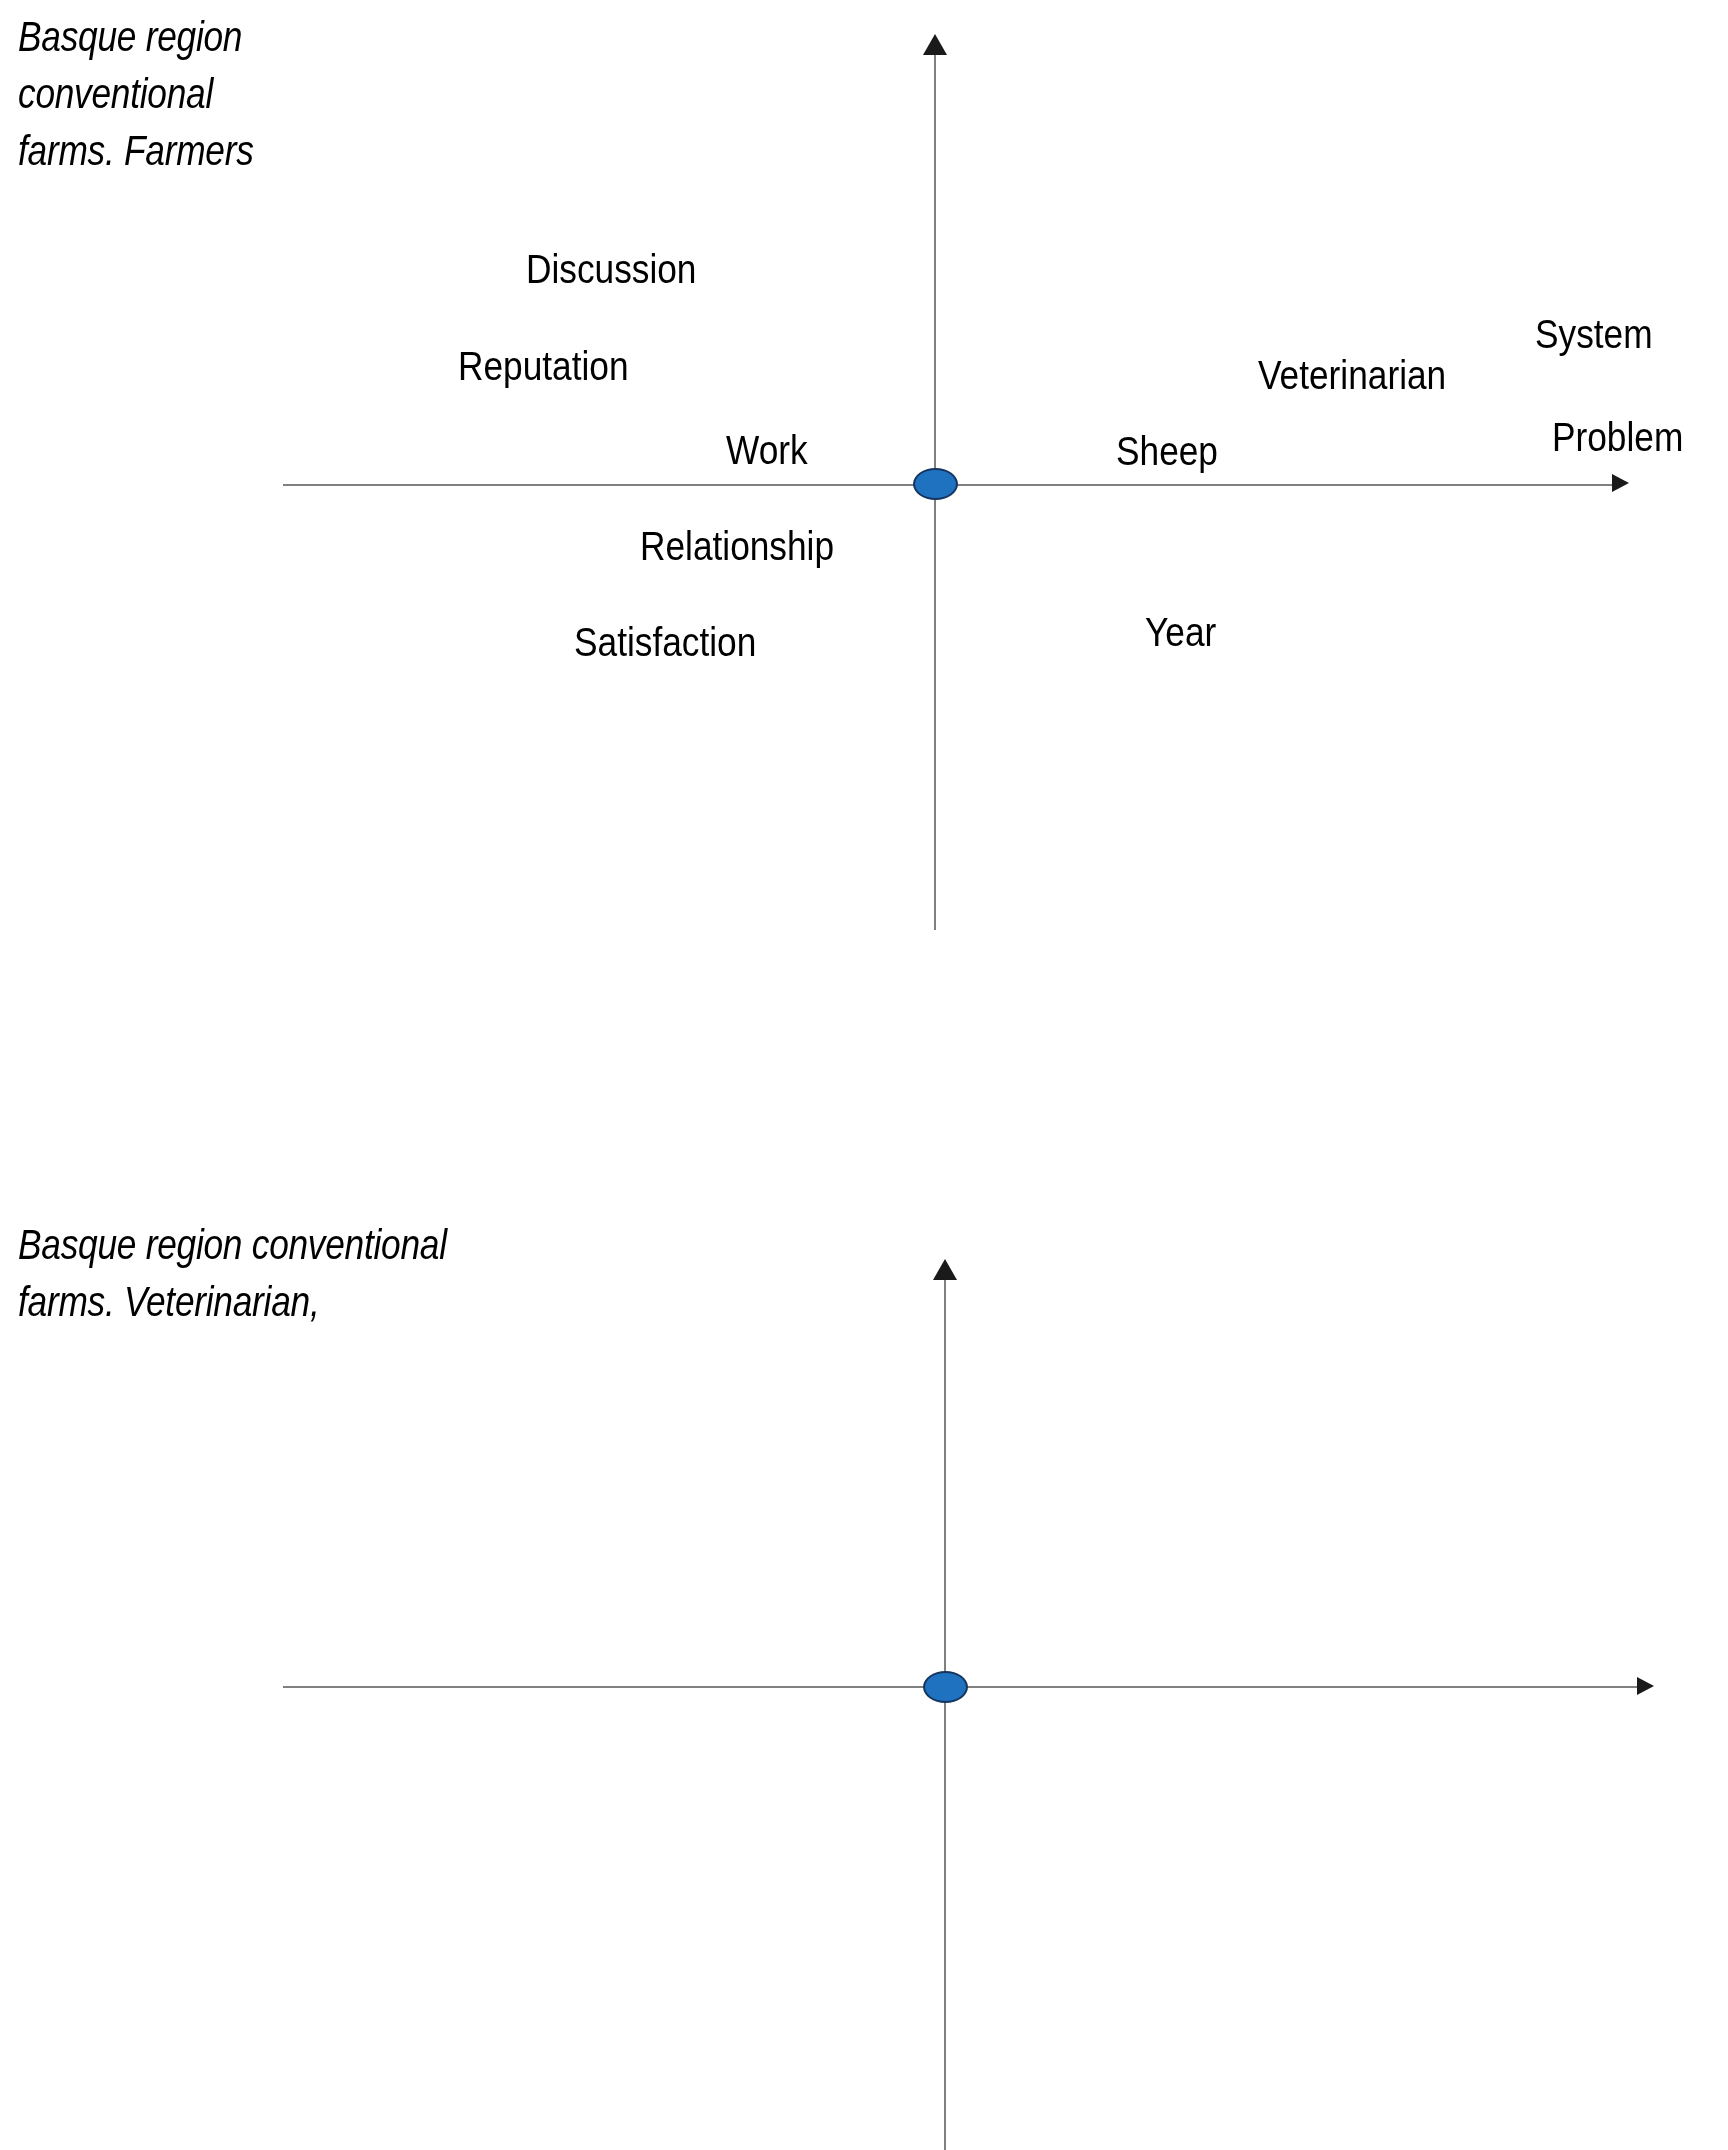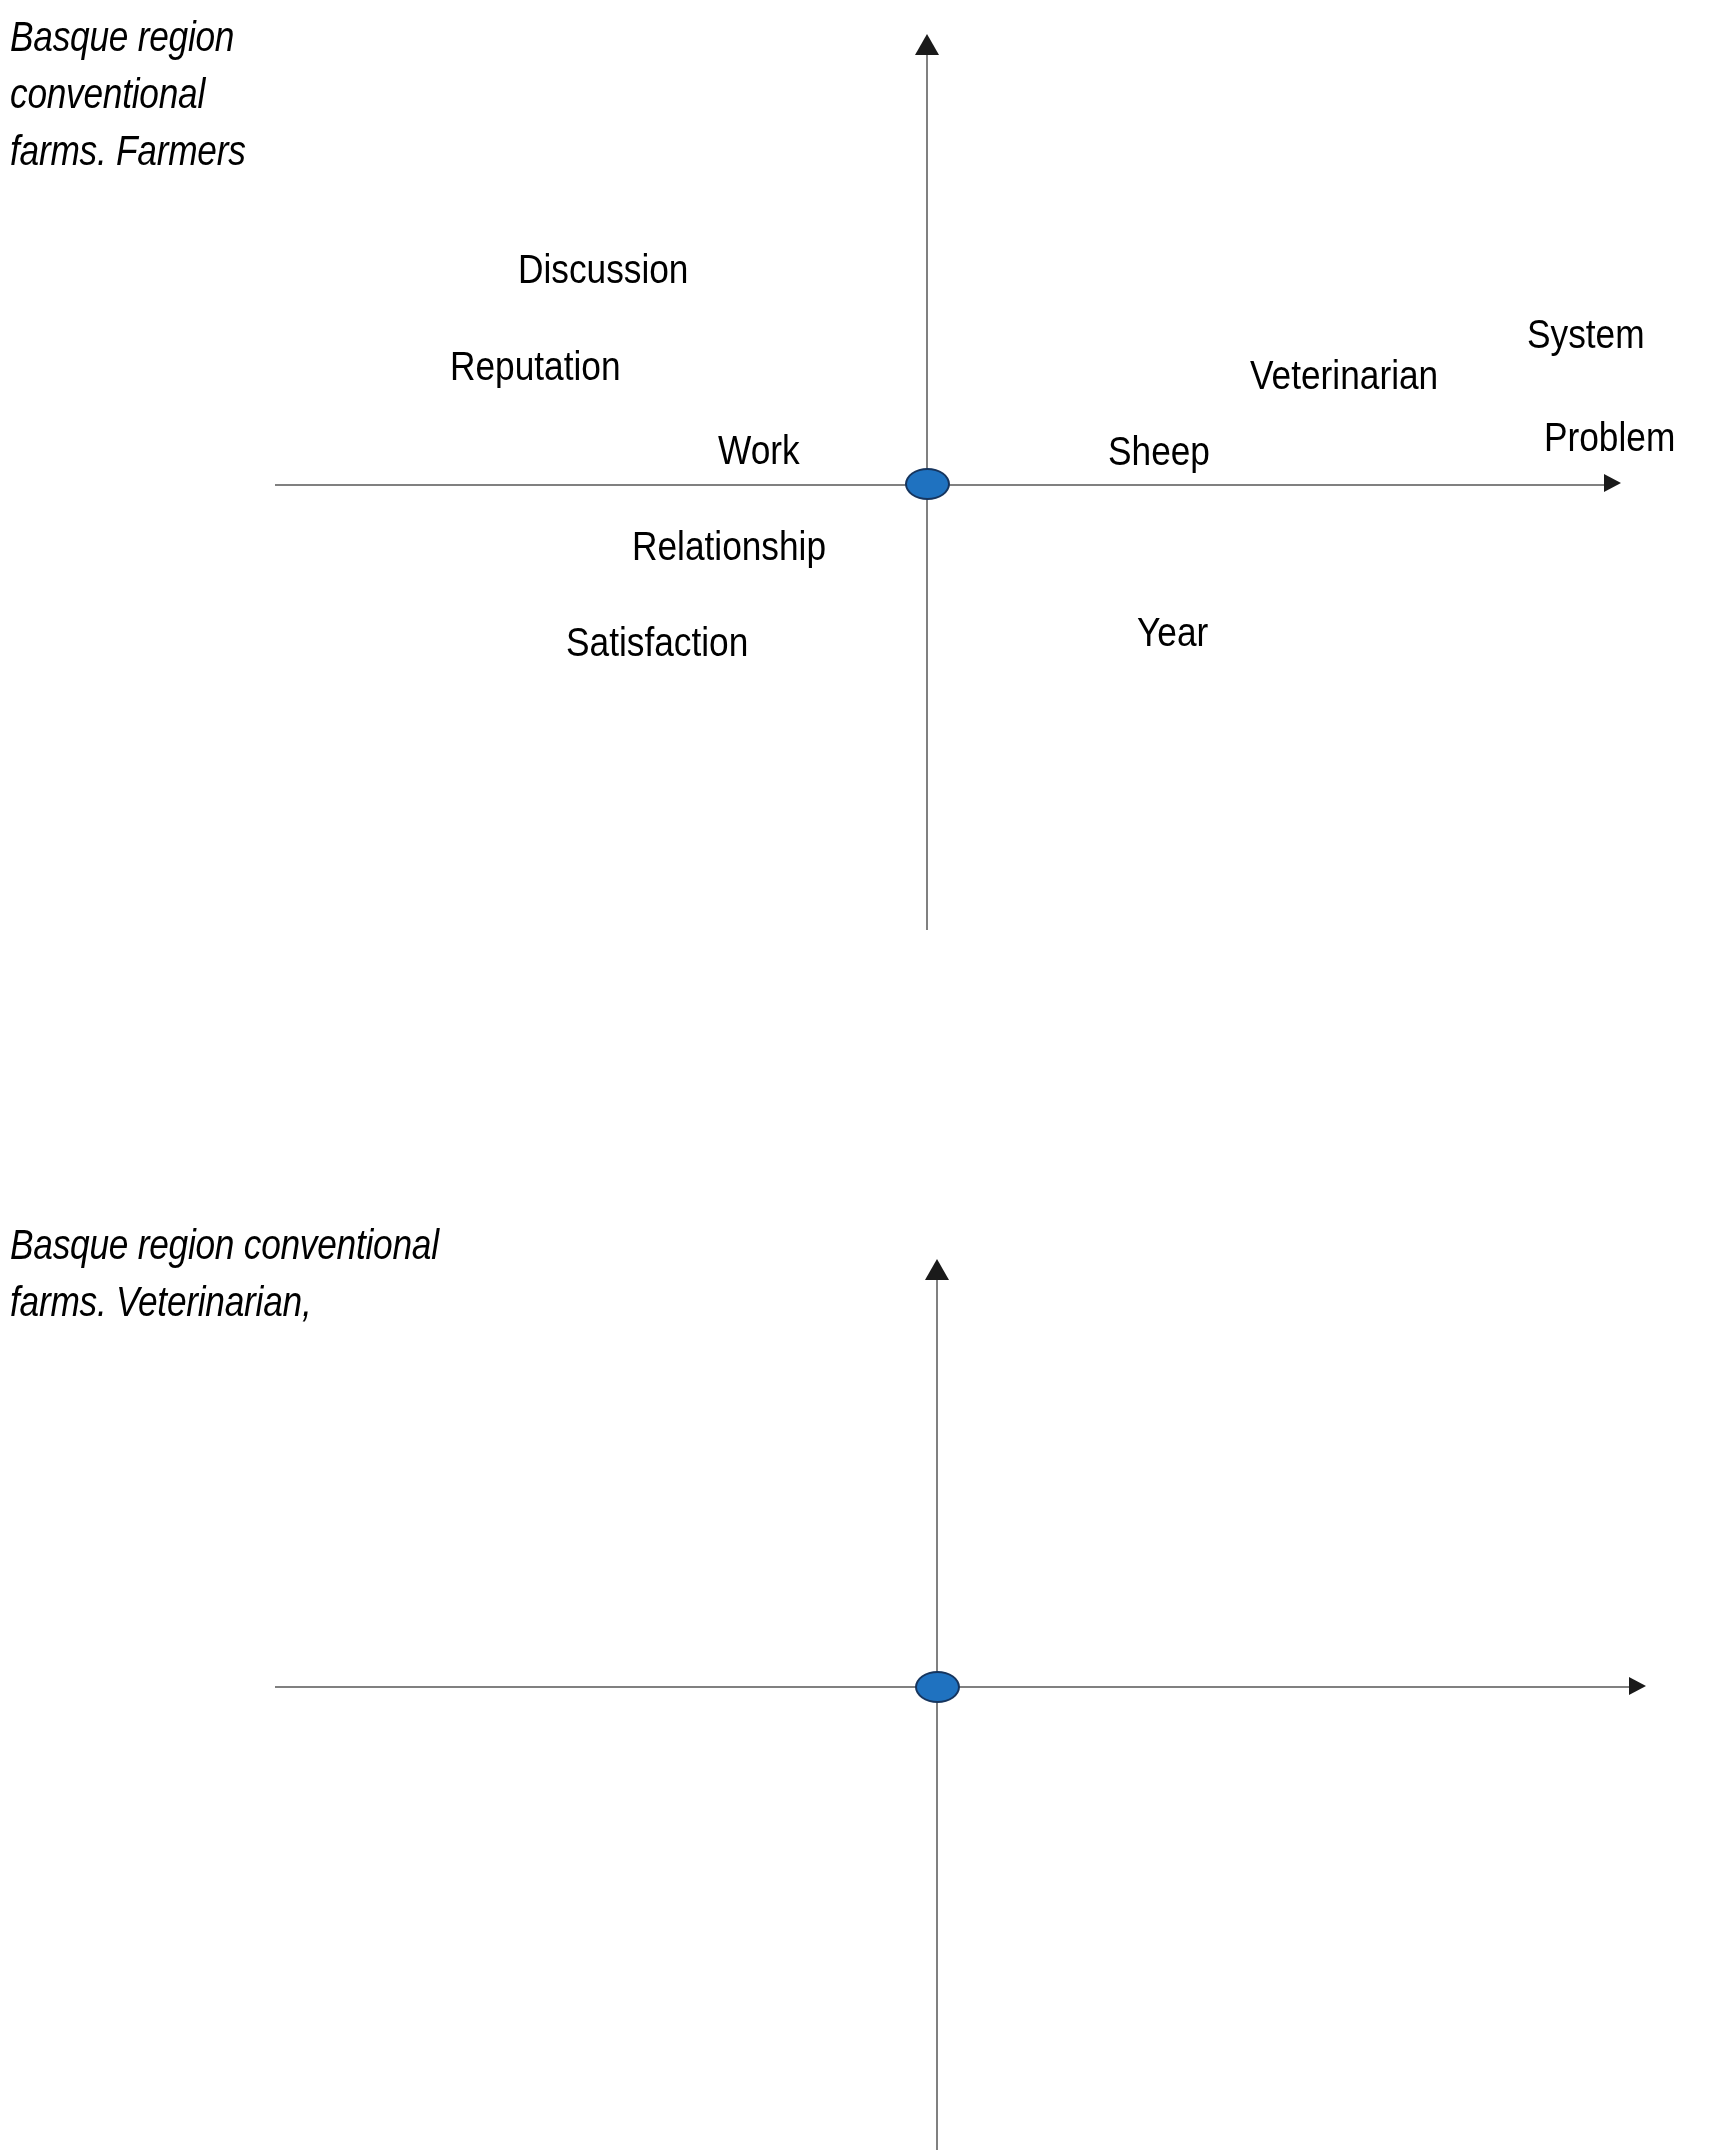--- a/index.html
+++ b/index.html
@@ -12,21 +12,21 @@
     height: 2151px;
     position: relative;
     overflow: hidden;
     font-family: "Liberation Sans", sans-serif;
     color: #000000;
     -webkit-font-smoothing: antialiased;
   }
 
   .panel {
     position: absolute;
-    left: 0;
+    left: 8px;
     width: 1560px;
   }
 
   
   .chart-title {
     position: absolute;
     font-family: "Liberation Sans", sans-serif;
     font-style: italic;
     font-weight: 400;
     font-size: 43px;

